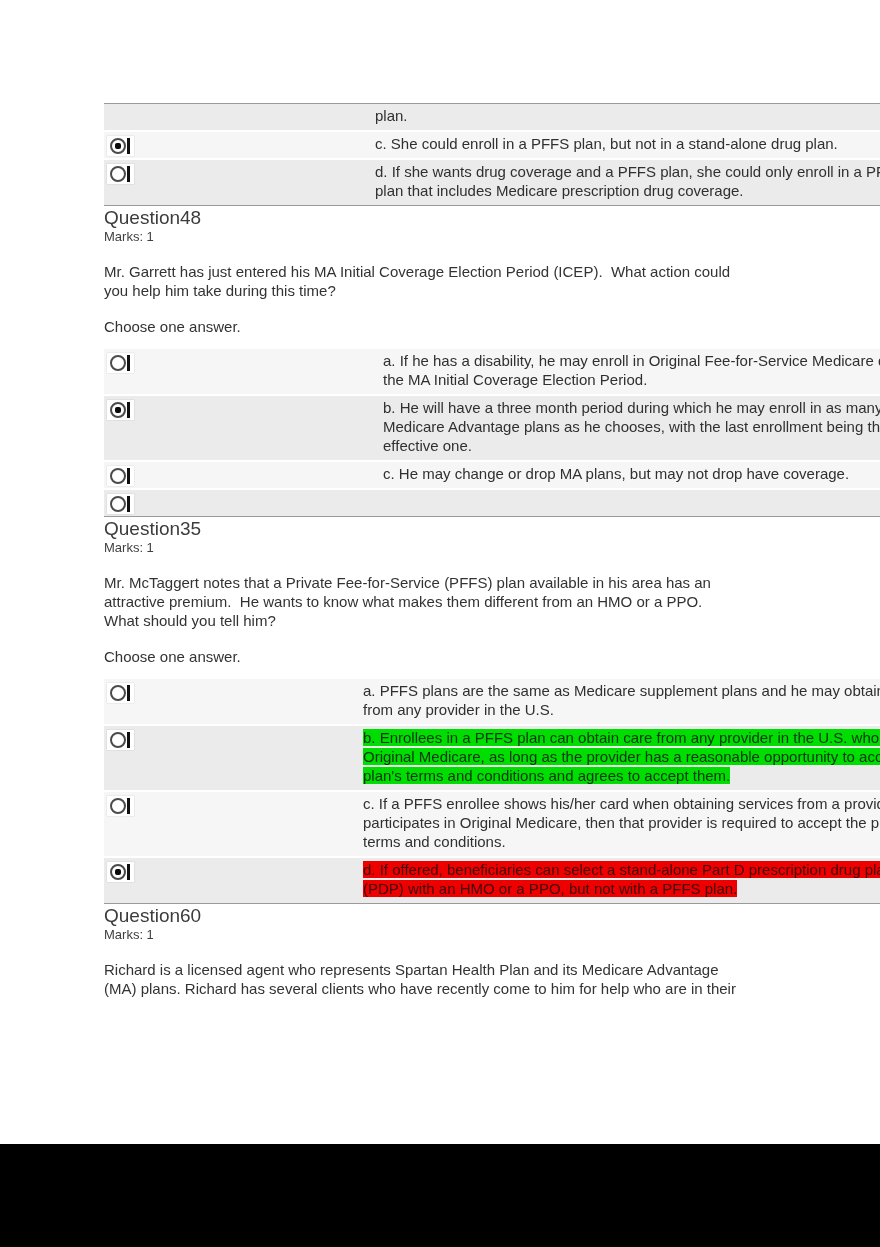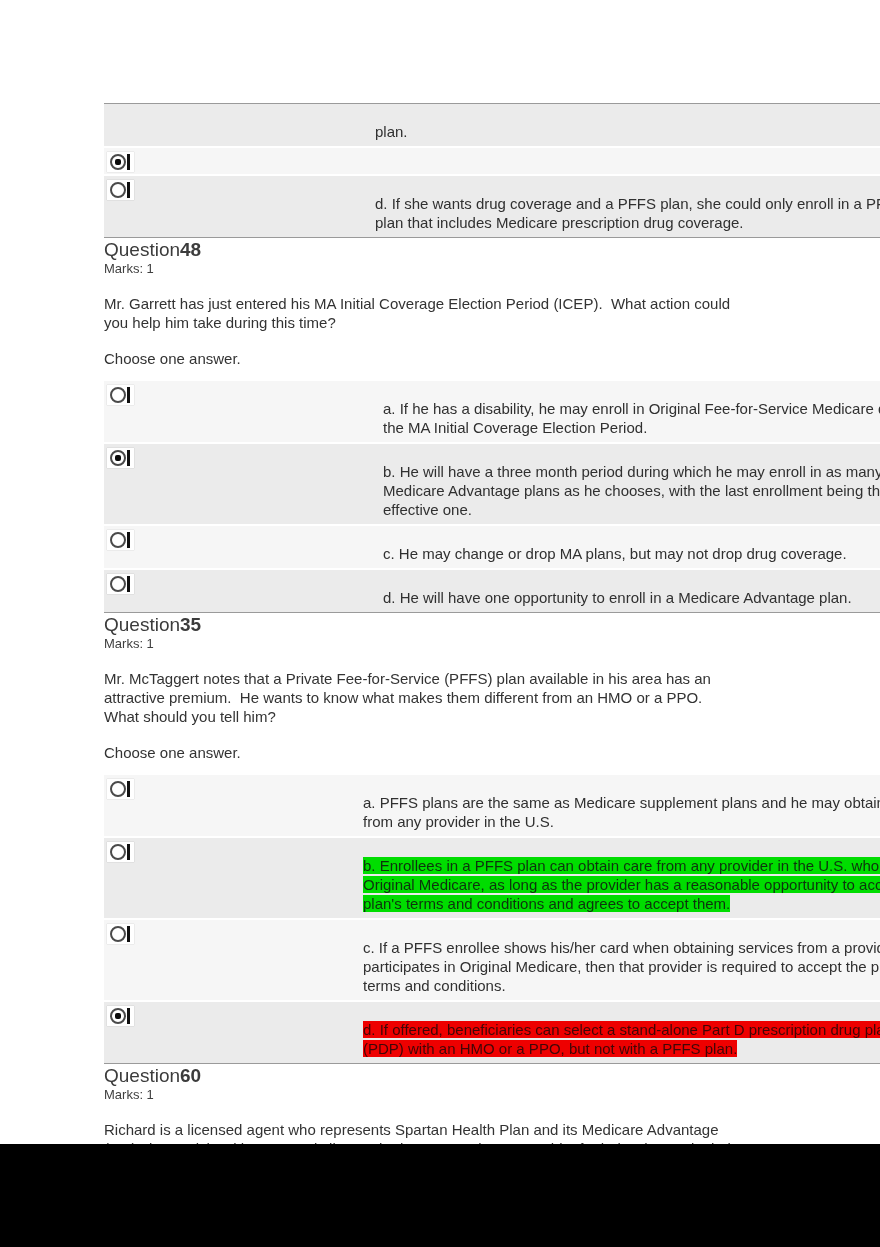--- a/index.html
+++ b/index.html
@@ -19,21 +19,21 @@
   .opt-row:last-child{margin-bottom:0;}
   .tone-light{background:#f6f6f6;}
   .tone-dark{background:#ebebeb;}
   .radio-cell{flex:0 0 auto;padding:4px 0 0 3px;box-sizing:border-box;}
   .sec-prev .radio-cell{width:271px;}
   .sec-q48 .radio-cell{width:279px;}
   .sec-q49 .radio-cell{width:259px;}
   .opt-text{
     white-space:pre-wrap;
     font-size:15px;line-height:19px;color:#303030;
-    padding:18px 0 5px 0;
+    padding:2px 0 5px 0;
   }
   .hl{padding:0;}
   
   .radio{
     display:inline-flex;align-items:center;
     width:27px;height:20px;background:#ffffff;
     box-shadow:0 0 1px rgba(0,0,0,.25);
   }
   .ring{
     display:inline-block;width:12px;height:12px;margin-left:3px;
@@ -41,21 +41,21 @@
     position:relative;
   }
   .radio.selected .ring::after{
     content:"";position:absolute;left:3px;top:3px;width:6px;height:6px;
     background:#0a0a0a;border-radius:2px;
   }
   .caret{display:inline-block;width:3px;height:16px;background:#101010;margin-left:1px;}
 
   
   .q-header{font-size:19px;line-height:22px;color:#3c3c3c;font-weight:400;margin:0;}
-  .q-header .q-num{font-weight:700;}
+  .q-header .q-num{font-weight:400;}
   .q-marks{font-size:13px;line-height:15px;color:#3f3f3f;}
   .q-body{font-size:15px;line-height:19px;color:#333333;white-space:pre-wrap;margin-top:18px;width:900px;}
   .q-prompt{font-size:15px;line-height:19px;color:#333333;margin-top:17px;}
   .answers{margin-top:13px;}
   .sec-prev{margin-top:103px;}
   .sec-prev .answers{margin-top:0;}
   .q-section{margin-top:1px;}
 
   
   .footer-bar{
@@ -72,20 +72,21 @@
     <div class="answers bordered-top">
         <div class="opt-row tone-dark">
           <div class="radio-cell"></div>
           <div class="opt-text">plan.</div>
         </div>
         <div class="opt-row tone-light">
           <div class="radio-cell"><span class="radio selected">
               <span class="ring"></span>
               <span class="caret"></span>
             </span></div>
+          <div class="opt-text">c. She could enroll in a PFFS plan, but not in a stand-alone drug plan.</div>
         </div>
         <div class="opt-row tone-dark">
           <div class="radio-cell"><span class="radio">
               <span class="ring"></span>
               <span class="caret"></span>
             </span></div>
           <div class="opt-text">d. If she wants drug coverage and a PFFS plan, she could only enroll in a PFFS
 plan that includes Medicare prescription drug coverage.</div>
         </div>
       </div>
@@ -113,28 +114,27 @@
             </span></div>
           <div class="opt-text">b. He will have a three month period during which he may enroll in as many
 Medicare Advantage plans as he chooses, with the last enrollment being the
 effective one.</div>
         </div>
         <div class="opt-row tone-light">
           <div class="radio-cell"><span class="radio">
               <span class="ring"></span>
               <span class="caret"></span>
             </span></div>
-          <div class="opt-text">c. He may change or drop MA plans, but may not drop drug coverage.</div>
+          <div class="opt-text">c. He may change or drop MA plans, but may not drop have coverage.</div>
         </div>
         <div class="opt-row tone-dark">
           <div class="radio-cell"><span class="radio">
               <span class="ring"></span>
               <span class="caret"></span>
             </span></div>
-          <div class="opt-text">d. He will have one opportunity to enroll in a Medicare Advantage plan.</div>
         </div>
       </div>
   </section>
 
   <section class="q-section sec-q49">
     <h2 class="q-header"><span>Question</span><span class="q-num">35</span></h2>
     <div class="q-marks">Marks: 1</div>
     <div class="q-body">Mr. McTaggert notes that a Private Fee-for-Service (PFFS) plan available in his area has an
 attractive premium.  He wants to know what makes them different from an HMO or a PPO.
 What should you tell him?</div>

